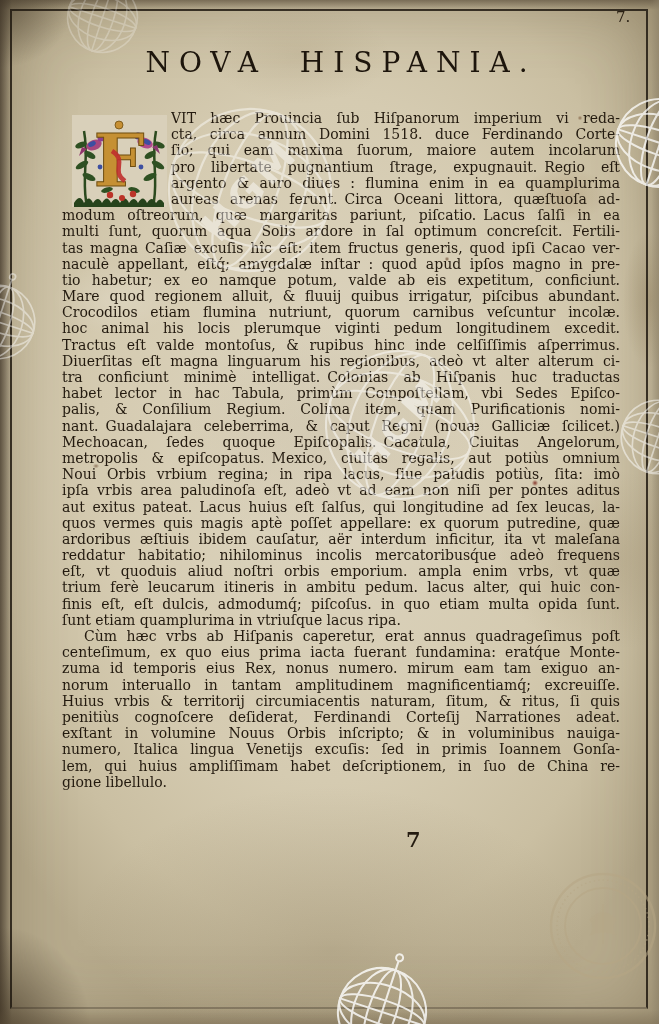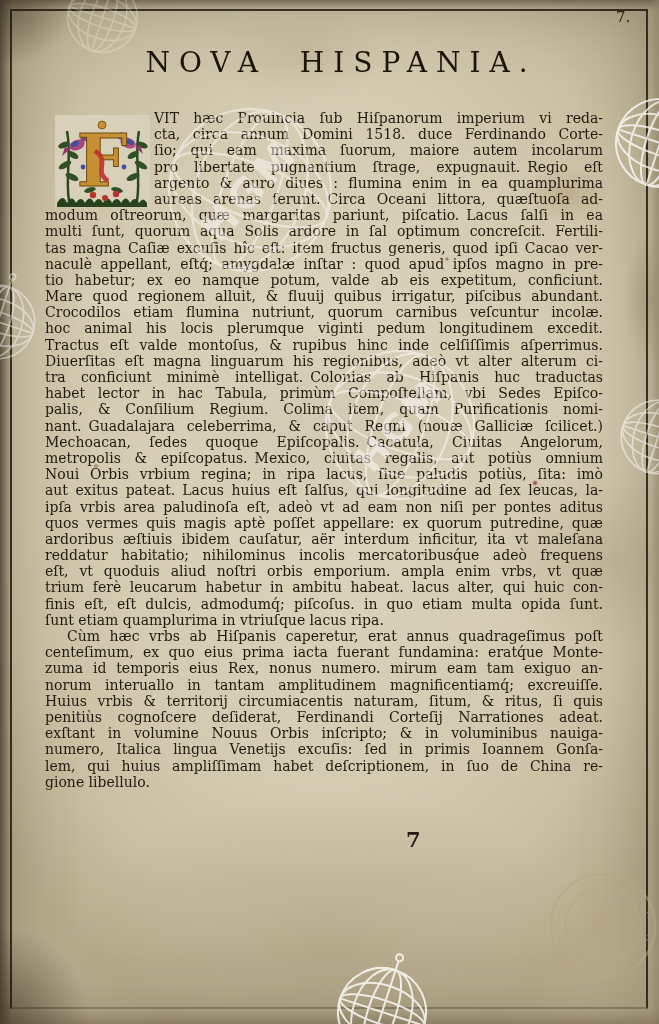--- a/index.html
+++ b/index.html
@@ -39,21 +39,21 @@
     border-bottom-color:rgba(33,26,17,.28);
   }
   .title{
     position:absolute;left:62px;top:46px;width:558px;margin:0;
     text-align:center;font-size:28px;font-weight:normal;
     letter-spacing:9px;word-spacing:15px;color:#1d150c;
   }
   .folio-tr{position:absolute;left:616px;top:8px;font-size:15px;color:#2b2114;}
   .folio-b{position:absolute;left:406px;top:827px;font-size:21px;font-weight:bold;color:#241b10;}
   .body{
-    position:absolute;left:45px;top:110px;width:558px;
+    position:absolute;left:62px;top:110px;width:558px;
     font-size:14px;line-height:16.2px;color:#231a0f;
   }
   .line{
     width:100%;height:16.2px;overflow:hidden;
     text-align:justify;text-align-last:justify;text-justify:inter-word;
     white-space:normal;
   }
   .line.nojust{text-align-last:left;}
   .line.indent{text-indent:22px;}
   .p1i{margin-left:109px;width:449px;}
@@ -162,27 +162,27 @@
         <div class="line">hoc animal his locis plerumque viginti pedum longitudinem excedit.</div>
         <div class="line">Tractus eſt valde montoſus, &amp; rupibus hinc inde celſiſſimis aſperrimus.</div>
         <div class="line">Diuerſitas eſt magna linguarum his regionibus, adeò vt alter alterum ci-</div>
         <div class="line">tra conficiunt minimè intelligat. Colonias ab Hiſpanis huc traductas</div>
         <div class="line">habet lector in hac Tabula, primùm Compoſtellam, vbi Sedes Epiſco-</div>
         <div class="line">palis, &amp; Conſilium Regium. Colima item, quam Purificationis nomi-</div>
         <div class="line">nant. Guadalajara celeberrima, &amp; caput Regni (nouæ Galliciæ ſcilicet.)</div>
         <div class="line">Mechoacan, ſedes quoque Epiſcopalis. Cacatula, Ciuitas Angelorum,</div>
         <div class="line">metropolis &amp; epiſcopatus. Mexico, ciuitas regalis, aut potiùs omnium</div>
         <div class="line">Noui Orbis vrbium regina; in ripa lacus, ſiue paludis potiùs, ſita: imò</div>
+        <div class="line">ipſa vrbis area paludinoſa eſt, adeò vt ad eam non niſi per pontes aditus</div>
         <div class="line">aut exitus pateat. Lacus huius eſt ſalſus, qui longitudine ad ſex leucas, la-</div>
-        <div class="line">ipſa vrbis area paludinoſa eſt, adeò vt ad eam non niſi per pontes aditus</div>
         <div class="line">quos vermes quis magis aptè poſſet appellare: ex quorum putredine, quæ</div>
         <div class="line">ardoribus æſtiuis ibidem cauſatur, aër interdum inficitur, ita vt maleſana</div>
         <div class="line">reddatur habitatio; nihilominus incolis mercatoribusq́ue adeò frequens</div>
         <div class="line">eſt, vt quoduis aliud noſtri orbis emporium. ampla enim vrbs, vt quæ</div>
-        <div class="line">trium ferè leucarum habetur in ambitu habeat. lacus alter, qui huic con-</div>
+        <div class="line">trium ferè leucarum itineris in ambitu pedum. lacus alter, qui huic con-</div>
         <div class="line">finis eſt, eſt dulcis, admodumq́; piſcoſus. in quo etiam multa opida ſunt.</div>
         <div class="line nojust">ſunt etiam quamplurima in vtriuſque lacus ripa.</div>
       </div>
     <div class="p2">
         <div class="line indent">Cùm hæc vrbs ab Hiſpanis caperetur, erat annus quadrageſimus poſt</div>
         <div class="line">centeſimum, ex quo eius prima iacta fuerant fundamina: eratq́ue Monte-</div>
         <div class="line">zuma id temporis eius Rex, nonus numero. mirum eam tam exiguo an-</div>
         <div class="line">norum interuallo in tantam amplitudinem magnificentiamq́; excreuiſſe.</div>
         <div class="line">Huius vrbis &amp; territorij circumiacentis naturam, ſitum, &amp; ritus, ſi quis</div>
         <div class="line">penitiùs cognoſcere deſiderat, Ferdinandi Corteſij Narrationes adeat.</div>

